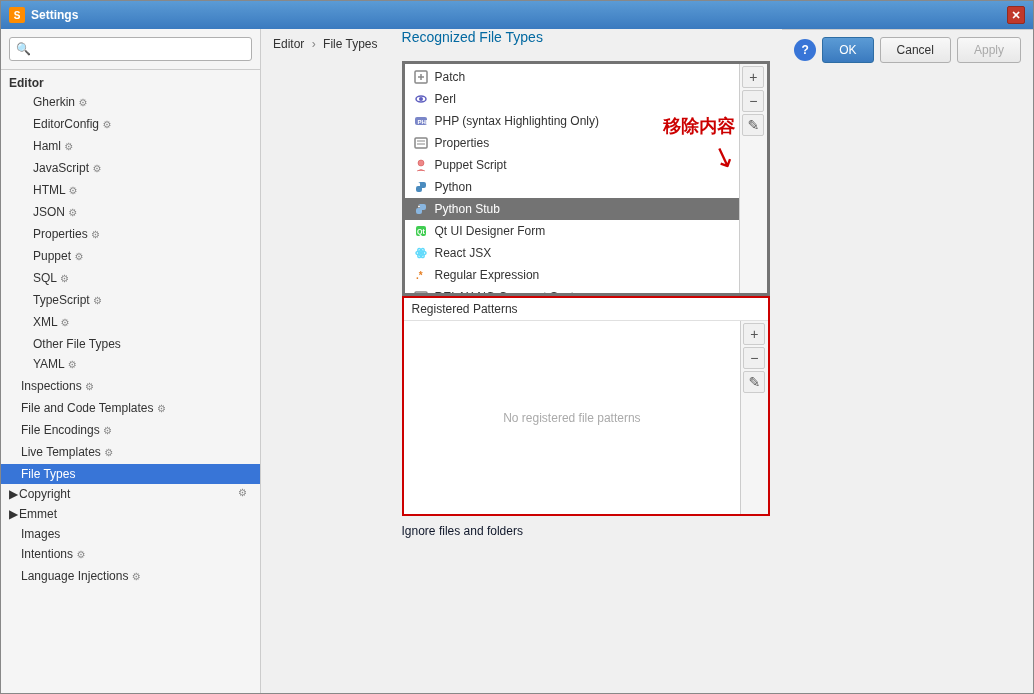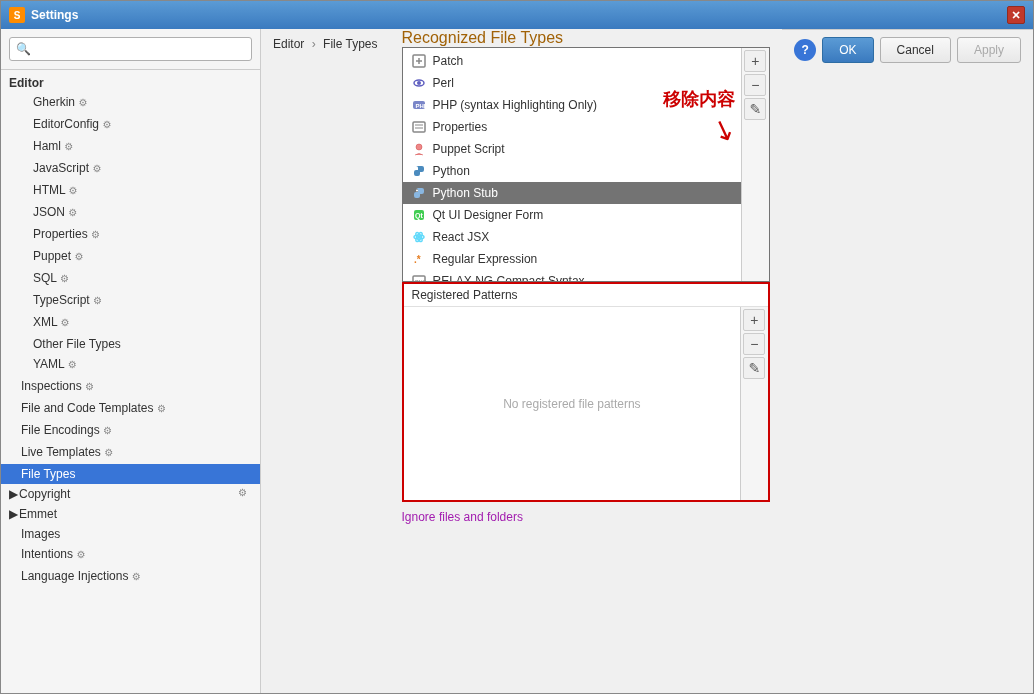--- a/index.html
+++ b/index.html
@@ -28,56 +28,56 @@
     .gear-icon { display: inline-block; width: 14px; height: 14px; margin-left: auto; color: #888; font-size: 10px; }
     
     .main { flex: 1; display: flex; flex-direction: row; overflow: hidden; background: #f0f0f0; }
     
     .breadcrumb { padding: 8px 12px; font-size: 12px; color: #333; background: #f0f0f0; flex-shrink: 0; }
     .breadcrumb .sep { color: #888; margin: 0 4px; }
     .breadcrumb .current { color: #333; font-weight: normal; }
     
     .main-content { flex: 1; padding: 0 12px 12px 12px; display: flex; flex-direction: column; overflow: hidden; position: relative; }
     
-    .section-label { font-size: 16px; color: #a16207; margin-bottom: 0; }
-    
-    .file-types-panel { border: 1px solid #737373; background: white; flex-shrink: 0; height: 235px; display: flex; position: relative; }
+    .section-label { font-size: 14px; color: #0369a1; margin-bottom: 16px; }
+    
+    .file-types-panel { border: 3px solid #737373; background: white; flex-shrink: 0; height: 235px; display: flex; position: relative; }
     .file-types-list { flex: 1; overflow-y: auto; padding: 2px 0; }
     .file-type-item { padding: 3px 8px; cursor: pointer; display: flex; align-items: center; gap: 6px; font-size: 12px; color: #333; }
     .file-type-item.selected { background: #737373; color: white; }
     .file-type-icon { width: 16px; height: 16px; flex-shrink: 0; display: flex; align-items: center; justify-content: center; font-size: 10px; }
     
     .side-buttons { width: 28px; border-left: 1px solid #ccc; display: flex; flex-direction: column; padding: 2px; gap: 2px; background: #f5f5f5; }
     .icon-btn { width: 22px; height: 22px; border: 1px solid #ccc; background: #f0f0f0; display: flex; align-items: center; justify-content: center; cursor: pointer; font-size: 14px; color: #555; border-radius: 2px; }
     
     .patterns-panel { border: 2px solid #cc0000; background: white; flex-shrink: 0; height: 220px; display: flex; flex-direction: column; position: relative; }
     .patterns-header { padding: 4px 8px; font-size: 12px; color: #333; border-bottom: 1px solid #e0e0e0; flex-shrink: 0; }
     .patterns-content { flex: 1; display: flex; }
     .patterns-list { flex: 1; overflow-y: auto; display: flex; align-items: center; justify-content: center; }
     .no-patterns { color: #aaa; font-size: 12px; }
     .patterns-buttons { width: 28px; border-left: 1px solid #ccc; display: flex; flex-direction: column; padding: 2px; gap: 2px; background: #f5f5f5; }
     
     .ignore-section { margin-top: 8px; flex-shrink: 0; }
-    .ignore-label { font-size: 12px; color: #a21caf; margin-bottom: 4px; }
+    .ignore-label { font-size: 12px; color: #0f172a; margin-bottom: 4px; }
     .ignore-input { width: 100%; height: 26px; border: 1px solid #b0b0b0; padding: 2px 6px; font-size: 11px; background: white; }
     
     .bottom-bar { height: 40px; border-top: 1px solid #ccc; background: #f0f0f0; display: flex; align-items: center; justify-content: flex-end; padding: 0 12px; gap: 6px; flex-shrink: 0; }
     .btn { height: 26px; padding: 0 16px; border: 1px solid #b0b0b0; background: linear-gradient(to bottom, #f8f8f8, #e8e8e8); cursor: pointer; font-size: 12px; border-radius: 3px; color: #333; }
     .btn.primary { background: linear-gradient(to bottom, #5b9bd5, #3a7abf); color: white; border-color: #2e6da4; }
     .btn.disabled { color: #aaa; cursor: default; }
     
     .help-btn { width: 22px; height: 22px; border-radius: 50%; background: #3875d7; color: white; display: flex; align-items: center; justify-content: center; font-size: 12px; font-weight: bold; cursor: pointer; margin-right: auto; }
     
     
     ::-webkit-scrollbar { width: 8px; }
     ::-webkit-scrollbar-track { background: #f0f0f0; }
     ::-webkit-scrollbar-thumb { background: #c0c0c0; border-radius: 4px; }
 
     .file-types-outer { position: relative; }
-    .annotation-container { position: absolute; right: 35px; top: 40px; z-index: 20; pointer-events: none; }
+    .annotation-container { position: absolute; right: 35px; top: 53px; z-index: 20; pointer-events: none; }
   </style>
 </head>
 <body>
 
 <div class="window">
 
   <div class="title-bar">
     <div class="title-bar-left">
       <div class="title-bar-icon">S</div>
       <span class="title-bar-text">Settings</span>

